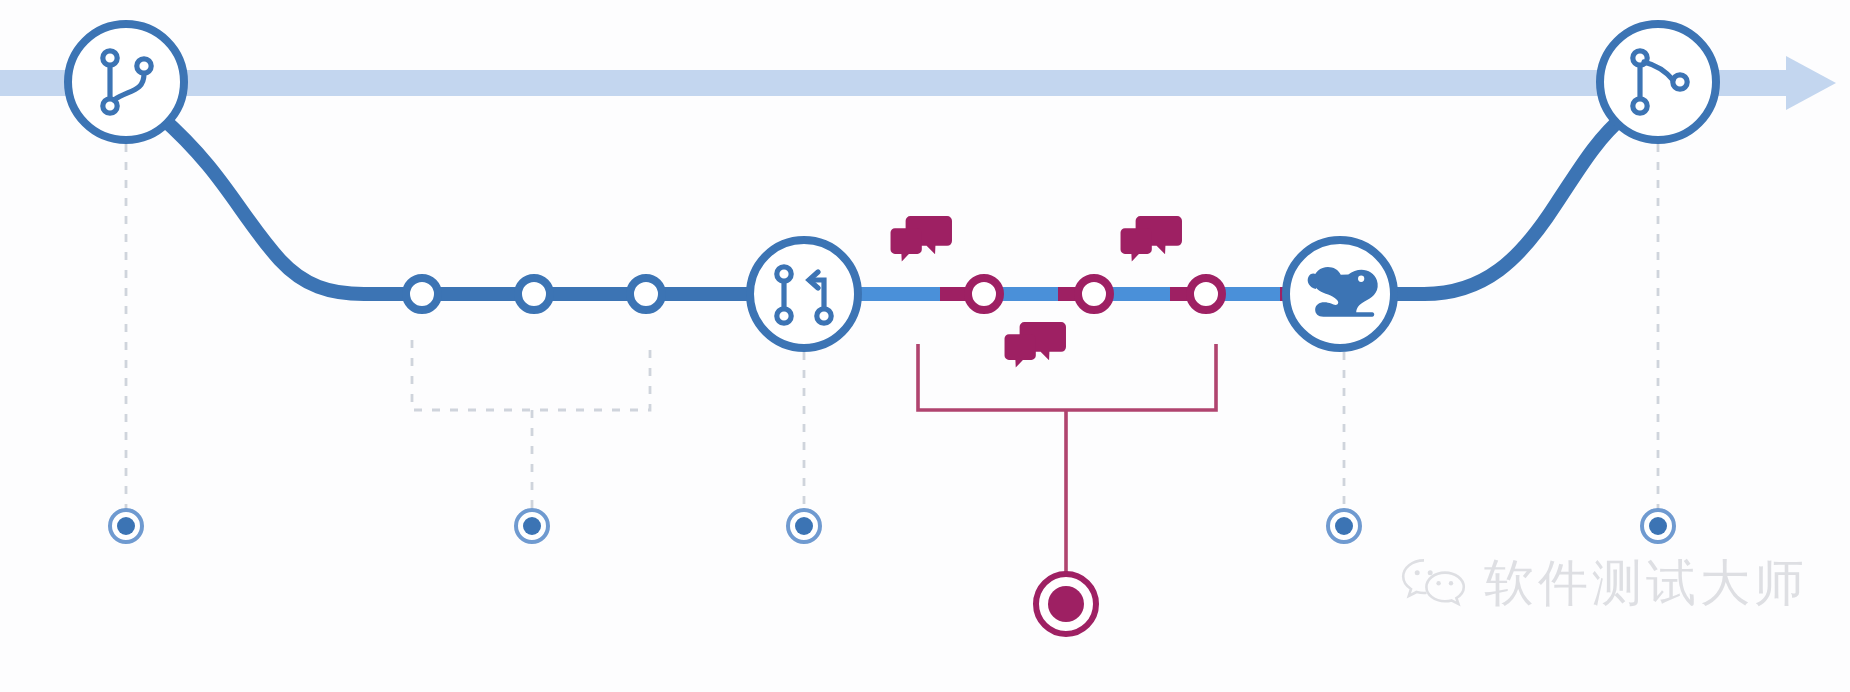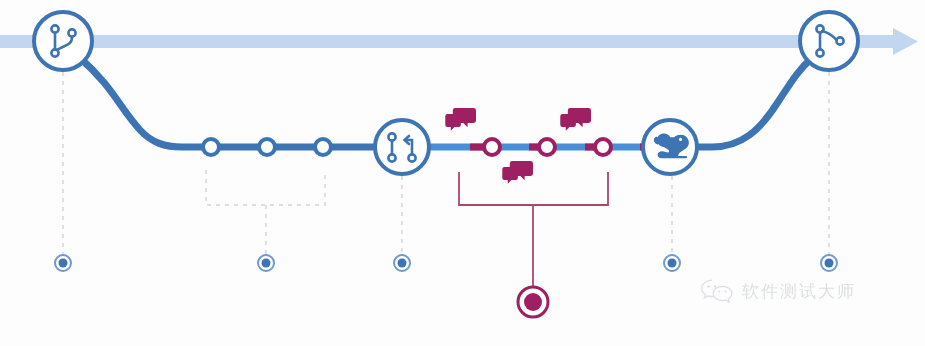--- a/index.html
+++ b/index.html
@@ -19,21 +19,21 @@
   }
   .wm{
     position:absolute;
     left:700px;top:278px;
     display:flex;align-items:center;gap:8px;
     opacity:.45;
     pointer-events:none;
   }
   .wm .wm-text{
     font-family:"DejaVu Sans","Liberation Sans",sans-serif;
-    font-size:17px;
+    font-size:25px;
     color:#b9bcc4;
     letter-spacing:2px;
     white-space:nowrap;
     line-height:1;
   }
   .wm .wm-logo{width:34px;height:26px;flex:0 0 auto;}
 </style>
 </head>
 <body>
 

